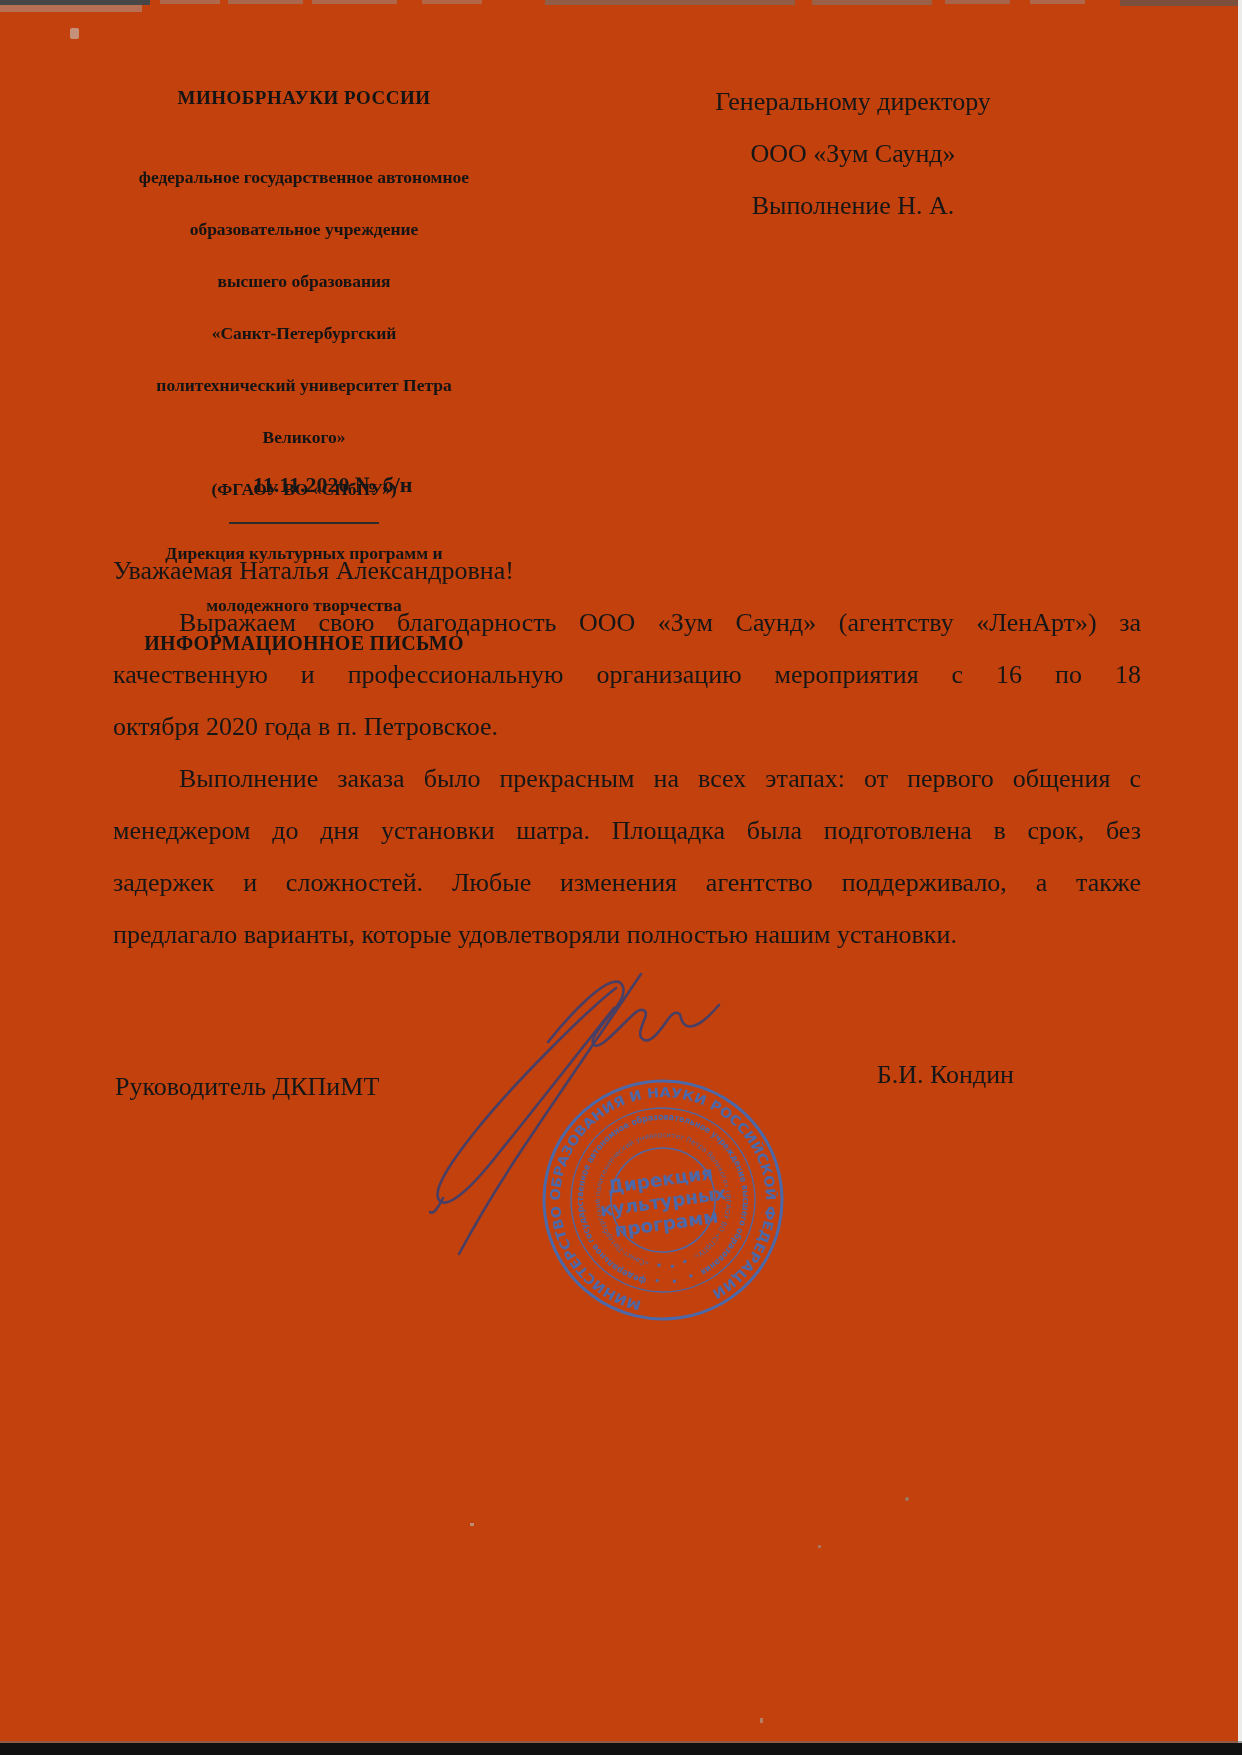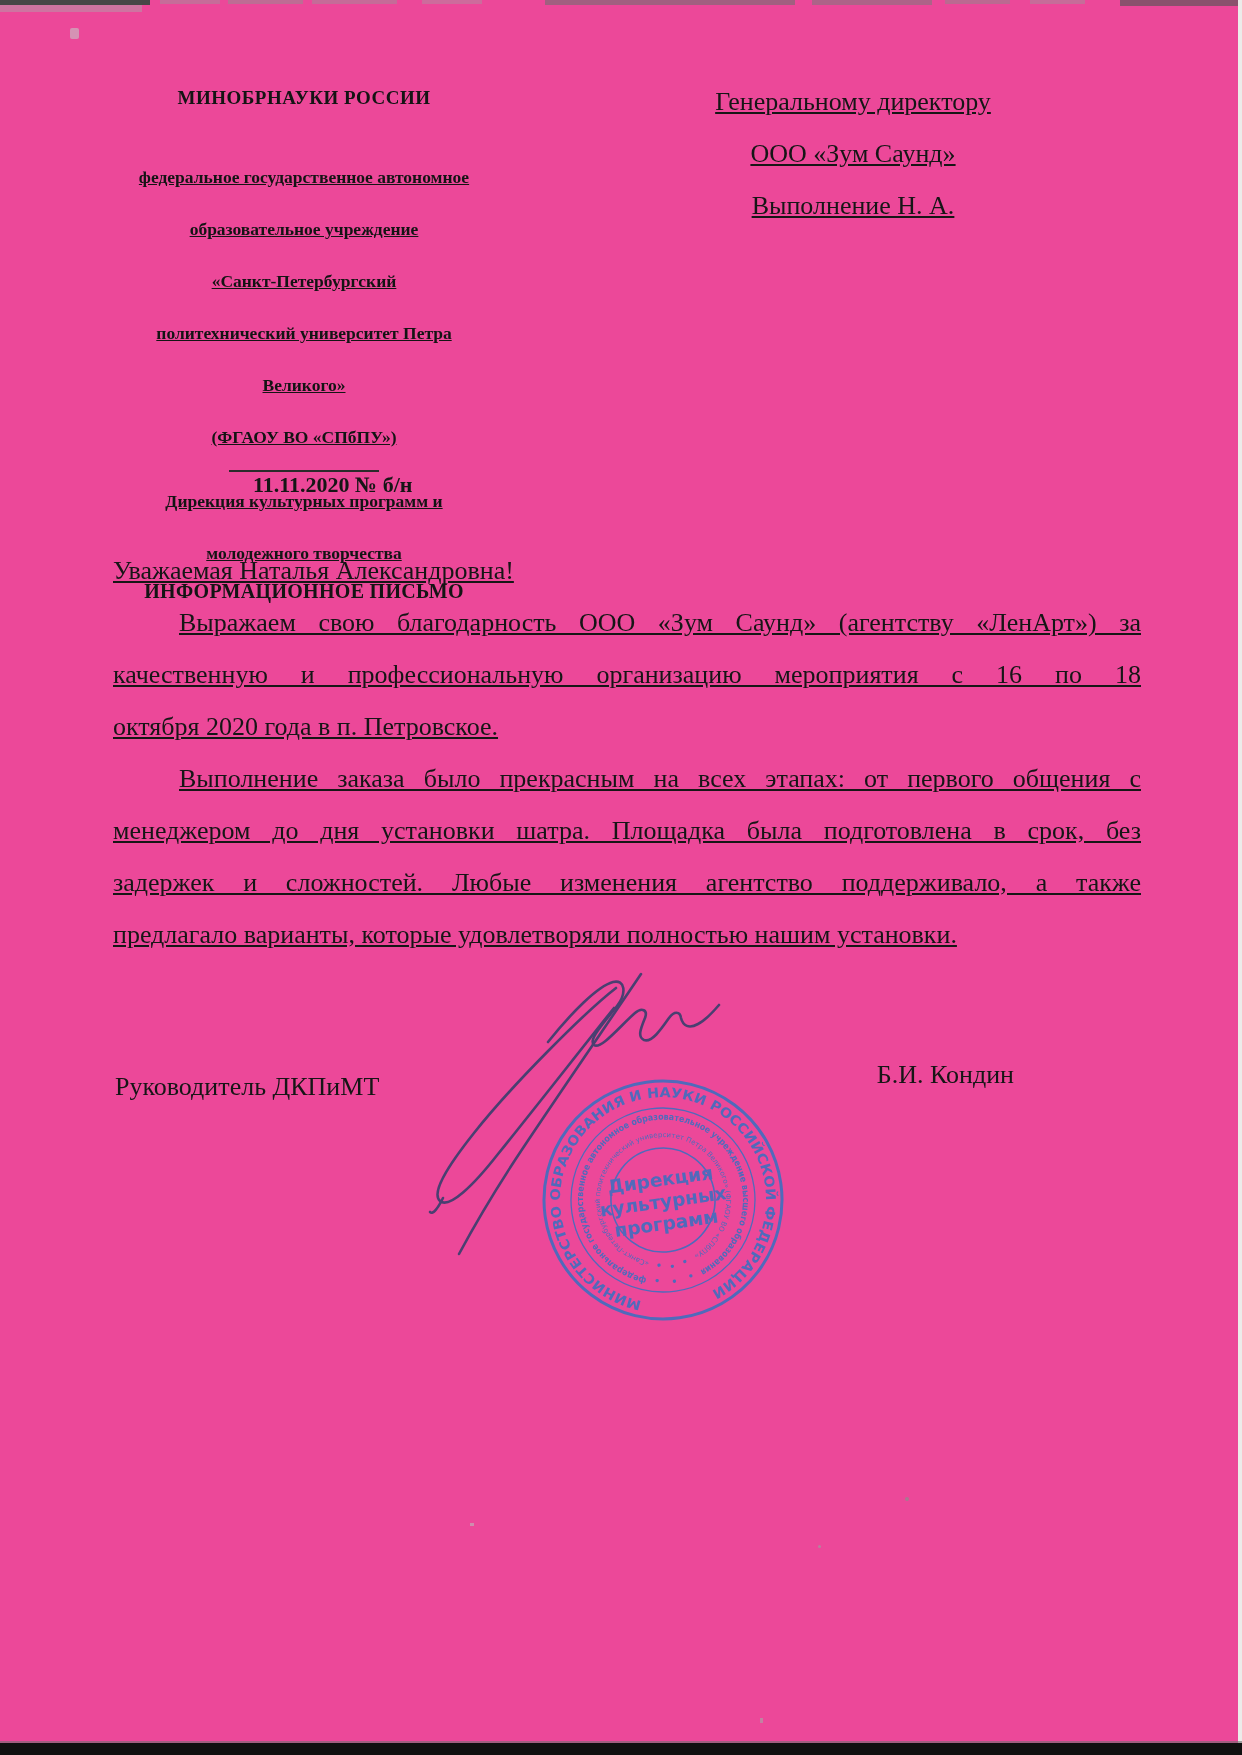--- a/index.html
+++ b/index.html
@@ -1,16 +1,16 @@
 <!DOCTYPE html>
 <html><head>
 <meta charset="utf-8">
 <style>
   html,body{margin:0;padding:0;background:#9a9a9a;}
-  .page{position:relative;width:1242px;height:1755px;margin:0 auto;background:#ec4899;
+  .page{position:relative;width:1242px;height:1755px;margin:0 auto;background:#c2410c;
         font-family:"Liberation Serif",serif;color:#161616;overflow:hidden;}
 
   
   .artifact{position:absolute;}
   .edge-right{position:absolute;right:0;top:0;width:4px;height:100%;background:#ececea;}
 
   
   .letterhead{position:absolute;left:108px;top:87px;width:392px;text-align:center;
               font-weight:bold;color:#141414;}
   .ministry{font-size:19px;letter-spacing:.5px;line-height:22px;}
@@ -21,21 +21,21 @@
 
   
   .addressee{position:absolute;left:698px;top:76px;width:310px;text-align:center;
              font-size:26px;line-height:32.5px;}
 
   
   .date-line{position:absolute;left:253px;top:472px;font-size:22px;font-weight:bold;}
 
   
   .body-text{position:absolute;left:113px;top:545px;width:1028px;font-size:26px;}
-  .bline{height:52px;line-height:52px;text-decoration:underline;}
+  .bline{height:52px;line-height:52px;}
   .salutation .bline{text-align:left;}
   .para .bline{text-align:justify;text-align-last:justify;}
   .para .bline.last{text-align-last:left;}
   .para .bline.first{text-indent:66px;}
 
   
   .sig-row{position:absolute;left:115px;top:1049px;width:1028px;height:52px;
            font-size:26px;line-height:52px;}
   .sig-pos{position:absolute;left:0;top:12px;}
   .sig-name{position:absolute;right:129px;top:0;}
@@ -69,20 +69,21 @@
   <div class="artifact" style="left:818px;top:1545px;width:3px;height:3px;background:#9d9d9d;opacity:.7;border-radius:50%;"></div>
   <div class="artifact" style="left:760px;top:1718px;width:3px;height:5px;background:#a8a8a8;opacity:.6;"></div>
   <div class="artifact" style="left:470px;top:1523px;width:4px;height:3px;background:#bdbdbd;opacity:.6;"></div>
   <div class="edge-right"></div>
 
   <div class="letterhead">
     <div class="ministry">МИНОБРНАУКИ РОССИИ</div>
     <div class="org">
         <div class="bline">федеральное государственное автономное</div>
         <div class="bline">образовательное учреждение</div>
+        <div class="bline">высшего образования</div>
         <div class="bline">«Санкт-Петербургский</div>
         <div class="bline">политехнический университет Петра</div>
         <div class="bline">Великого»</div>
         <div class="bline last">(ФГАОУ ВО «СПбПУ»)</div>
       </div>
     <div class="divider"></div>
     <div class="division">
         <div class="bline">Дирекция культурных программ и</div>
         <div class="bline last">молодежного творчества</div>
       </div>

